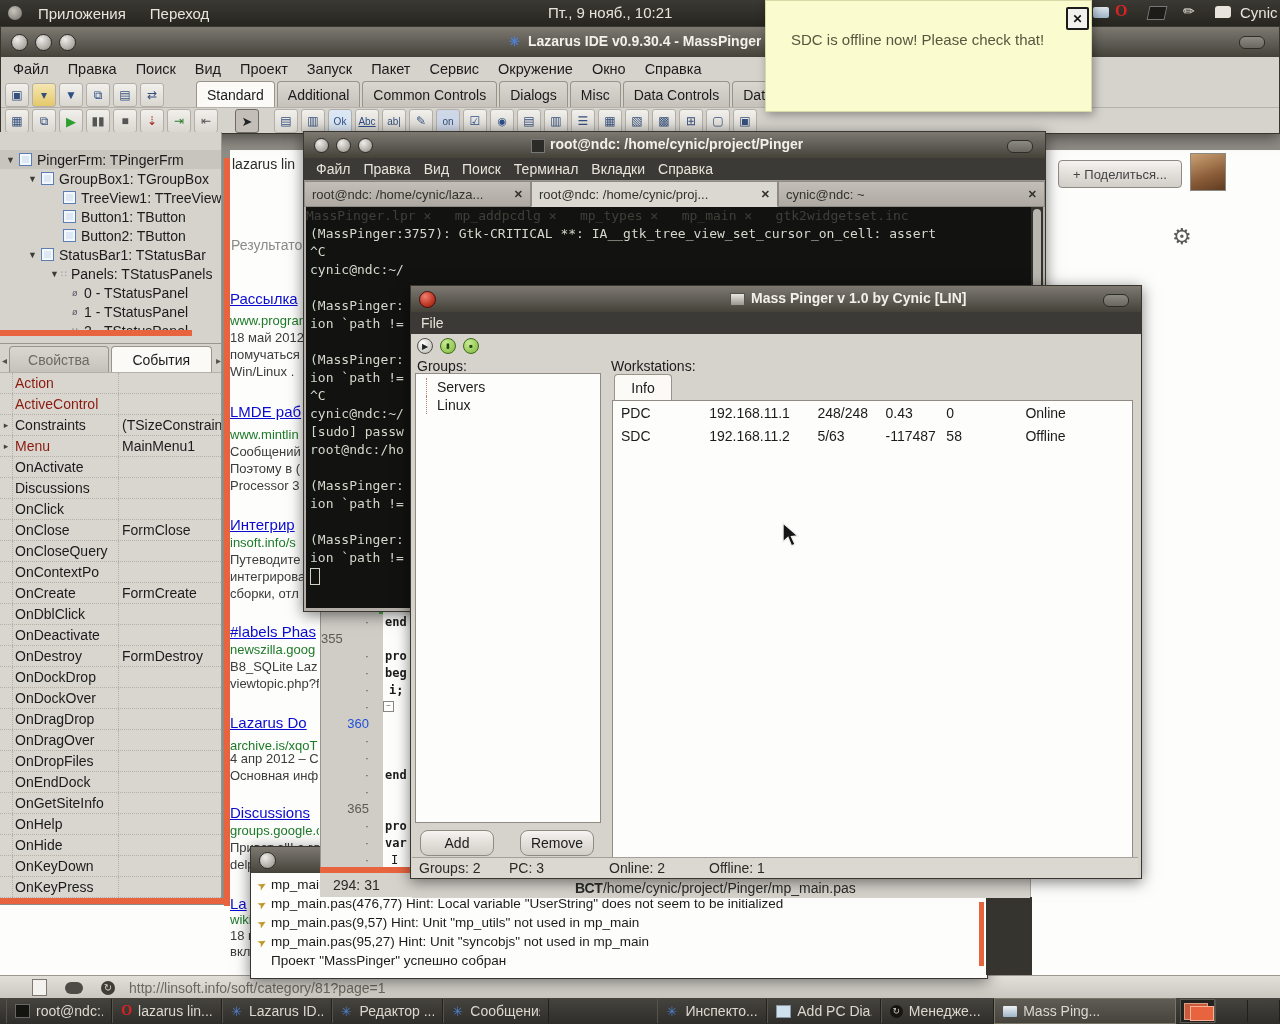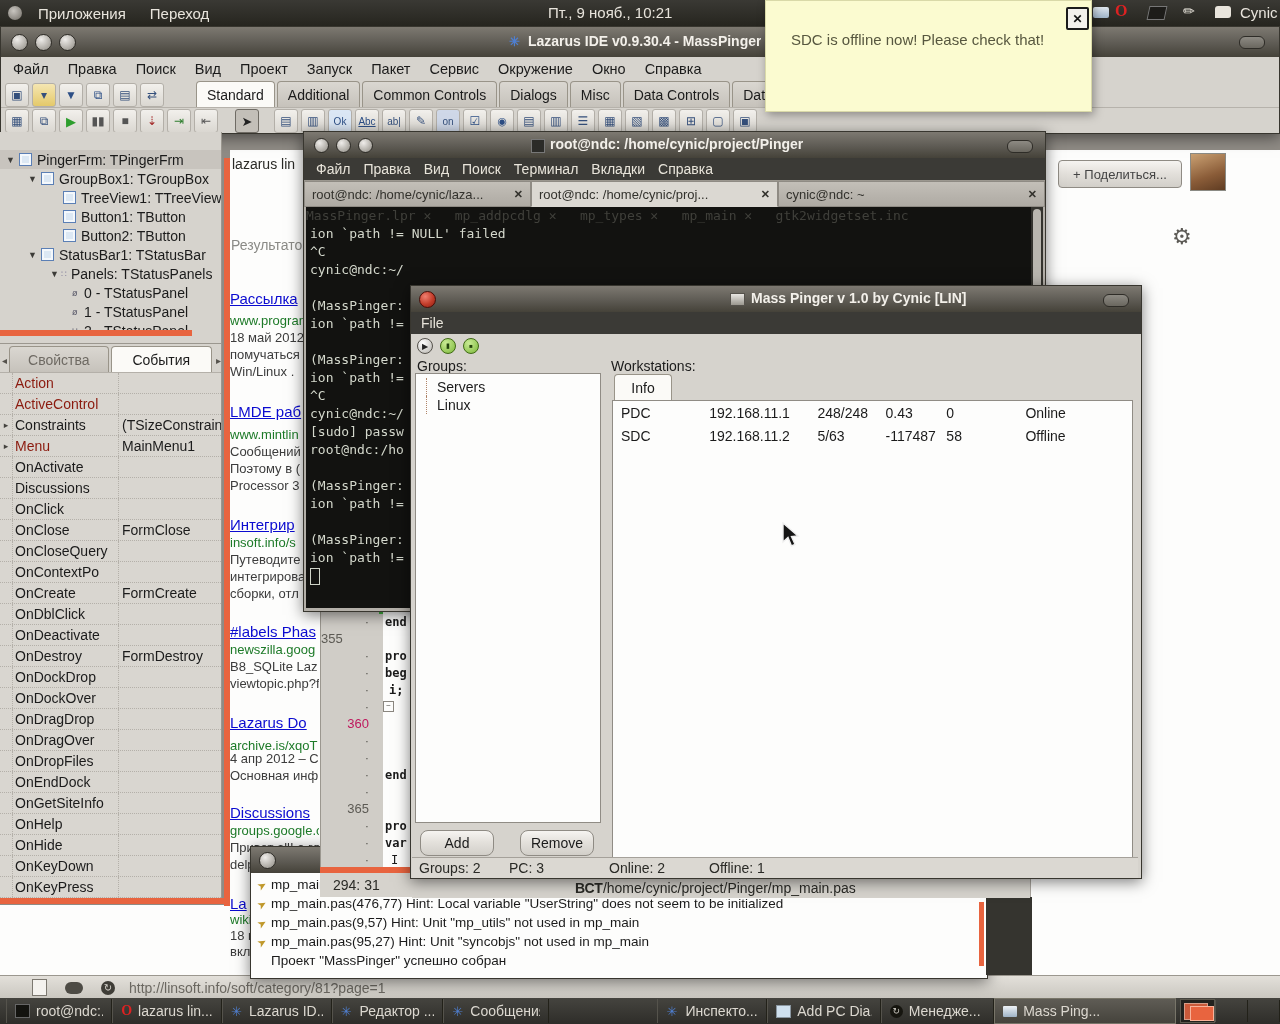--- a/index.html
+++ b/index.html
@@ -460,21 +460,21 @@
       </div>
     <div class="gutrow">
         <span style="width:48px;text-align:right;color:#5c5a54">·</span>
         <span style="margin-left:20px;font-weight:bold;font-family:'DejaVu Sans Mono',monospace;font-size:12px">i;</span>
       </div>
     <div class="gutrow">
         <span style="width:48px;text-align:right;color:#5c5a54">·</span>
         <span style="margin-left:14px;width:9px;height:9px;border:1px solid #8a867f;font-size:8px;line-height:8px;text-align:center;color:#55524c">−</span>
       </div>
     <div class="gutrow">
-        <span style="width:48px;text-align:right;color:#be185d">360</span>
+        <span style="width:48px;text-align:right;color:#1d4ed8">360</span>
       </div>
     <div class="gutrow">
         <span style="width:48px;text-align:right;color:#5c5a54">·</span>
       </div>
     <div class="gutrow">
         <span style="width:48px;text-align:right;color:#5c5a54">·</span>
       </div>
     <div class="gutrow">
         <span style="width:48px;text-align:right;color:#5c5a54">·</span>
         <span style="margin-left:16px;font-weight:bold;font-family:'DejaVu Sans Mono',monospace;font-size:12px">end</span>
@@ -537,21 +537,21 @@
         <span style="font-size:11px;font-weight:bold">✕</span>
       </div>
     <div class="ttab" style="flex:1">
       <span class="nowrap" style="flex:1">cynic@ndc: ~</span>
         <span style="font-size:11px;font-weight:bold">✕</span>
       </div>
   </div>
   <div class="abs" style="left:2px;top:75px;width:725px;height:401px;background:#121210;overflow:hidden">
     <div class="term-line" style="color:#4b4b45;opacity:.8">MassPinger.lpr ✕   mp_addpcdlg ✕   mp_types ✕   mp_main ✕   gtk2widgetset.inc</div>
     <div style="padding-left:4px">
-      <div class="term-line">ion `path != NULL' failed</div>
+      <div class="term-line">(MassPinger:3757): Gtk-CRITICAL **: IA__gtk_tree_view_set_cursor_on_cell: assert</div>
       <div class="term-line">^C</div>
       <div class="term-line">cynic@ndc:~/</div>
       <div class="term-line"></div>
       <div class="term-line">(MassPinger:</div>
       <div class="term-line">ion `path !=</div>
       <div class="term-line"></div>
       <div class="term-line">(MassPinger:</div>
       <div class="term-line">ion `path !=</div>
       <div class="term-line">^C</div>
       <div class="term-line">cynic@ndc:~/</div>

